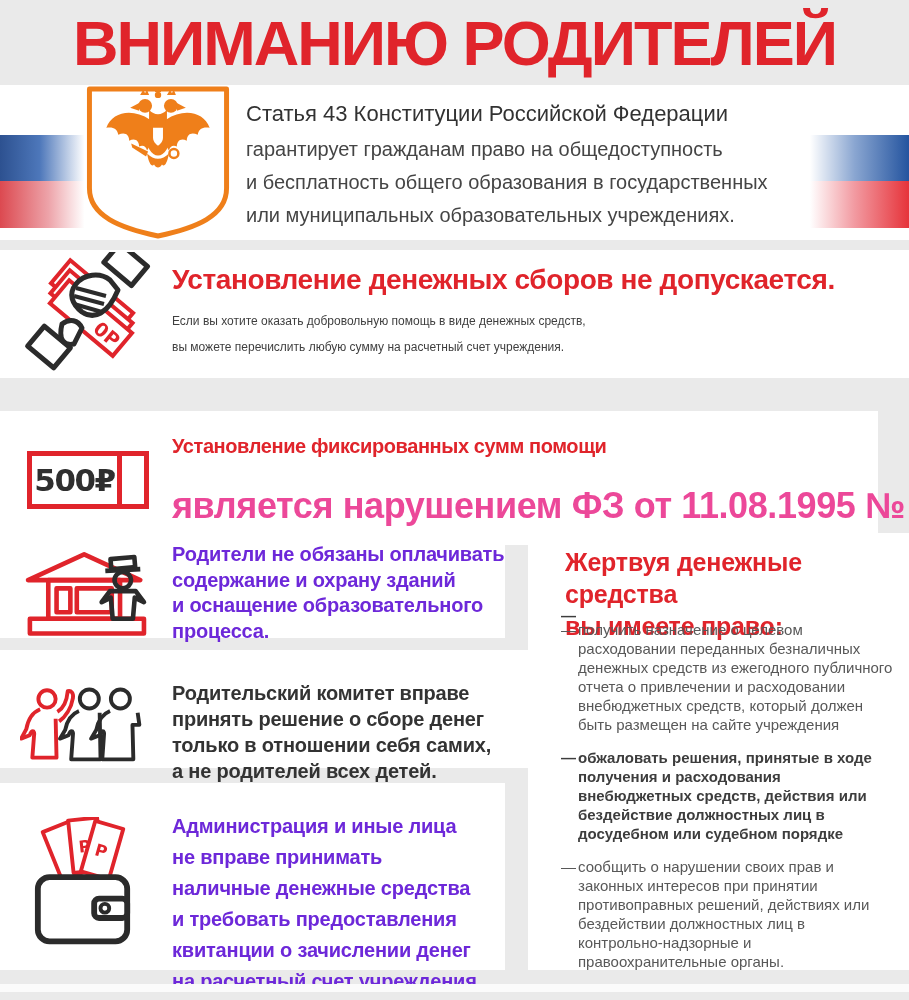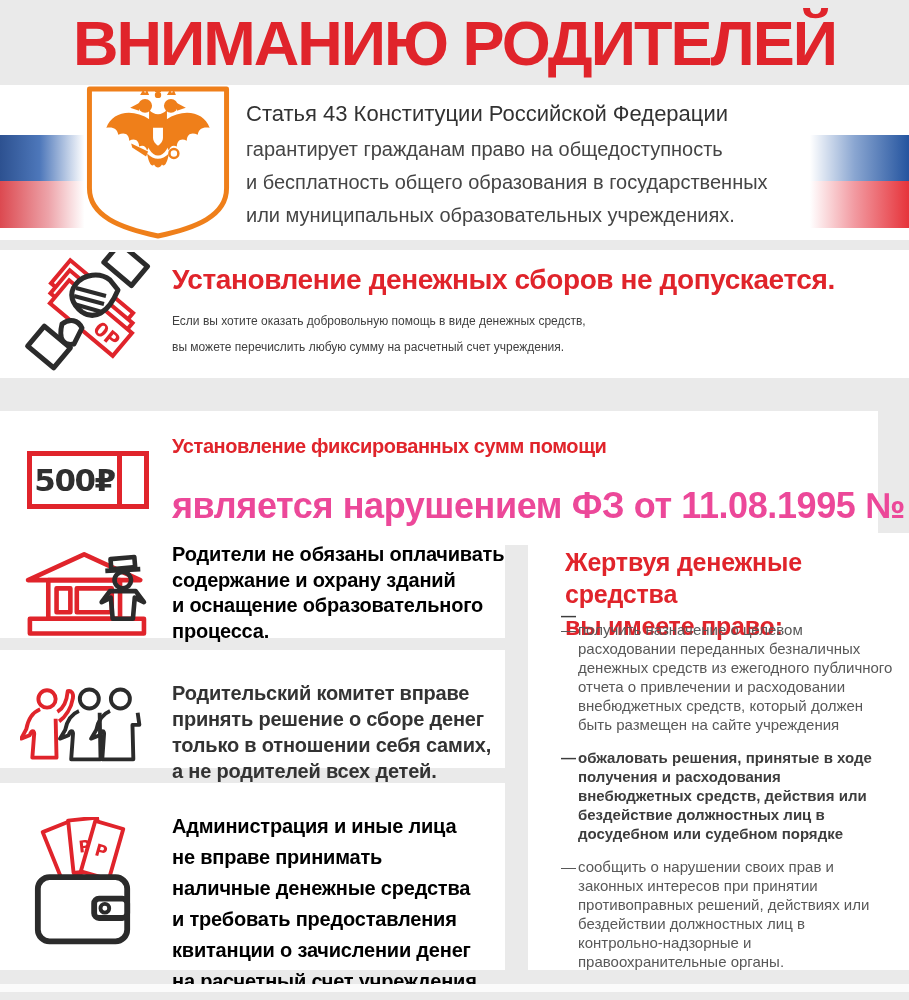--- a/index.html
+++ b/index.html
@@ -41,25 +41,25 @@
   .badge{left:27px;top:40px;width:112px;height:48px;border:5px solid #e0242b;background:#fff;
          display:flex;align-items:center;}
   .badge-text{flex:1;text-align:center;font-weight:bold;font-size:31px;color:#2f2f2f;
               font-family:"DejaVu Sans","Liberation Sans",sans-serif;letter-spacing:-1.5px;}
   .badge-line{width:22px;height:100%;border-left:5px solid #e0242b;}
   .sec2 .l1{left:172px;top:24px;font-size:20px;font-weight:bold;color:#e0242b;white-space:nowrap;letter-spacing:-0.4px;}
   .sec2 .l2{left:172px;top:74px;font-size:36px;font-weight:bold;color:#ec4899;white-space:nowrap;letter-spacing:-0.4px;}
 
   
   .cardA{left:0;top:533px;width:505px;height:105px;}
-  .cardB{left:0;top:650px;width:505px;height:118px;}
+  .cardB{left:0;top:650px;width:505px;height:118px;padding-left:40px;}
   .cardC{left:0;top:783px;width:505px;height:187px;}
   .card-text{position:absolute;left:172px;font-weight:bold;font-size:20px;line-height:25.5px;
              white-space:pre-line;letter-spacing:-0.2px;}
-  .red-text{color:#000000;}
+  .red-text{color:#6d28d9;}
   .dark-text{color:#333333;}
   .cardA .card-text{top:9px;}
   .cardB .card-text{top:30px;line-height:26px;}
   .cardC .card-text{top:28px;line-height:31px;}
 
   
   .right-card{left:528px;top:533px;width:381px;height:437px;}
   .rights-heading{left:37px;top:13px;font-size:25px;font-weight:bold;color:#e0242b;
                   line-height:32px;white-space:pre-line;letter-spacing:-0.2px;}
   .rights-list{position:absolute;left:33px;top:73px;width:332px;margin:0;padding:0;list-style:none;}

